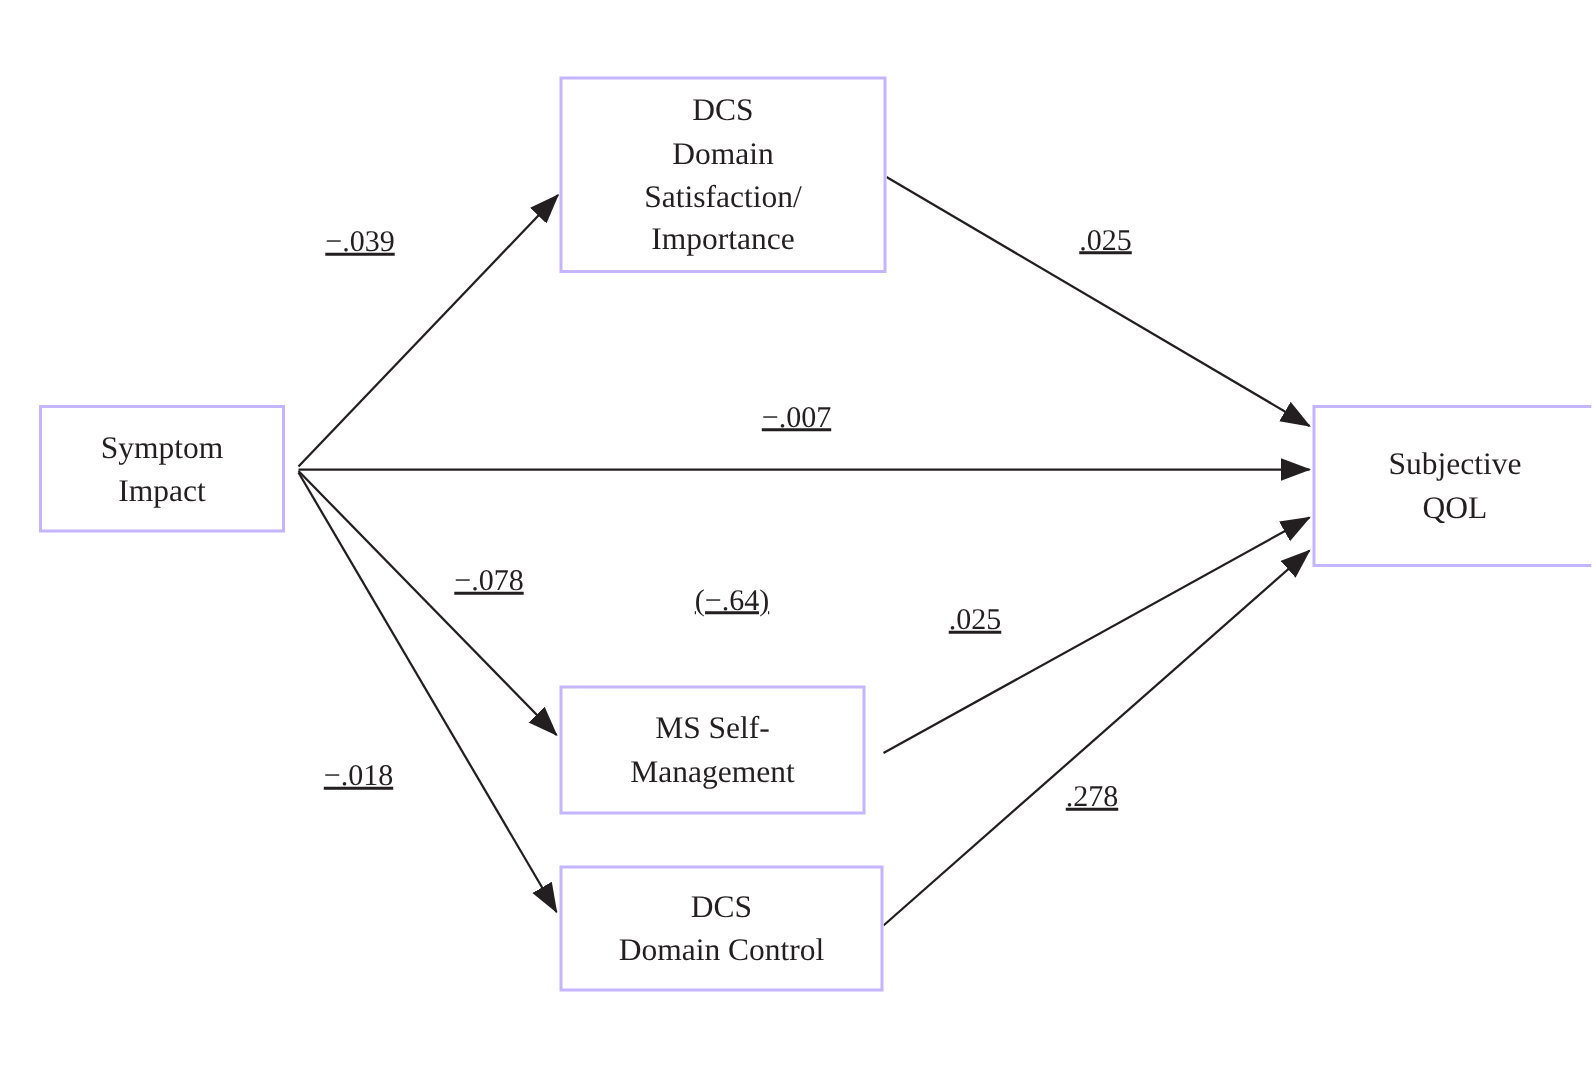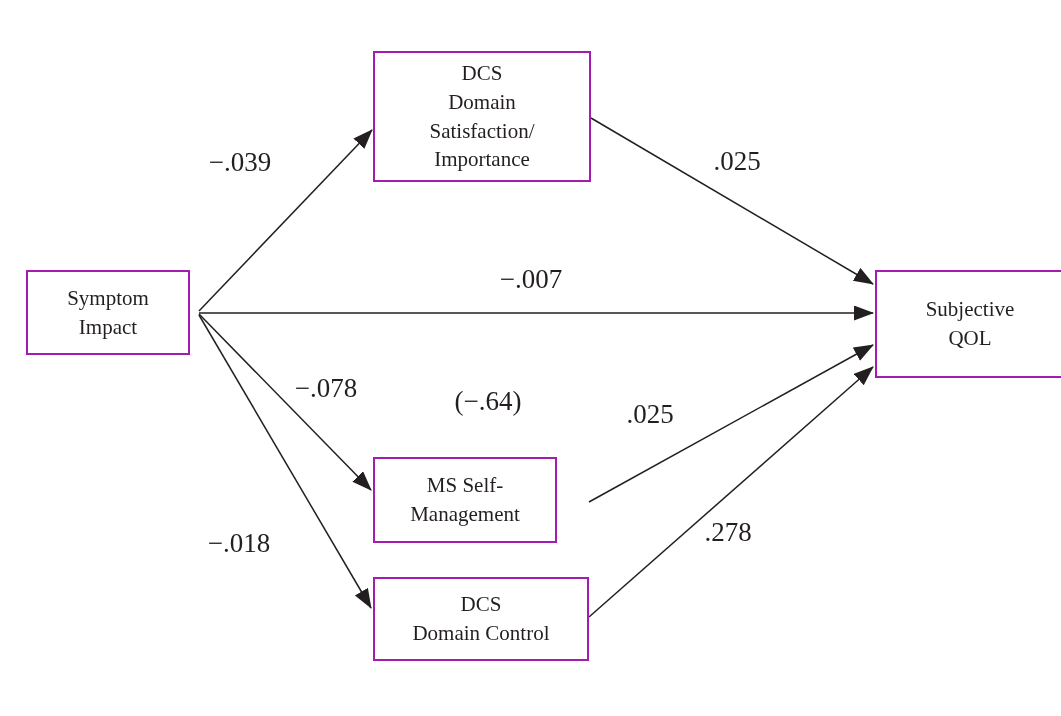--- a/index.html
+++ b/index.html
@@ -18,49 +18,50 @@
   }
   #edges-svg {
     position: absolute;
     left: 0;
     top: 0;
     width: 1061px;
     height: 716px;
   }
   .node {
     position: absolute;
-    border: 2px solid #a21caf;
+    border: 2px solid #c4b5fd;
     background: #ffffff;
     display: flex;
     align-items: center;
     justify-content: center;
     text-align: center;
     font-size: 21px;
     line-height: 1.38;
     white-space: pre-line;
     box-sizing: border-box;
   }
   .node-symptom-impact     { left: 26px;  top: 270px; width: 164px; height: 85px; }
   .node-dcs-satisfaction   { left: 373px; top: 51px;  width: 218px; height: 131px; }
-  .node-ms-self-management { left: 373px; top: 457px; width: 184px; height: 86px; }
+  .node-ms-self-management { left: 373px; top: 457px; width: 204px; height: 86px; }
   .node-dcs-domain-control { left: 373px; top: 577px; width: 216px; height: 84px; }
   .node-subjective-qol     { left: 875px; top: 270px; width: 190px; height: 108px; }
   .coef {
     position: absolute;
     transform: translate(-50%, -50%);
-    font-size: 27px;
+    font-size: 20px;
     white-space: nowrap;
+    text-decoration: underline;
   }
   .coef-si-dcs-sat   { left: 240px; top: 162px; }
   .coef-dcs-sat-qol  { left: 737px; top: 161px; }
   .coef-si-qol       { left: 483px; top: 279px; margin-left: 48px; }
   .coef-si-qol-total { left: 488px; top: 360px; margin-top: 41px; }
   .coef-si-msm       { left: 326px; top: 388px; }
   .coef-msm-qol      { left: 650px; top: 414px; }
-  .coef-si-dcs-ctrl  { left: 239px; top: 543px; }
+  .coef-si-dcs-ctrl  { left: 239px; top: 518px; }
   .coef-dcs-ctrl-qol { left: 728px; top: 532px; }
 </style>
 </head>
 <body>
 
 <div id="stage">
 
   <svg id="edges-svg" viewBox="0 0 1061 716" xmlns="http://www.w3.org/2000/svg">
     <defs>
       <marker id="arrowhead" markerUnits="userSpaceOnUse" markerWidth="22" markerHeight="16" refX="19" refY="7.5" orient="auto">

